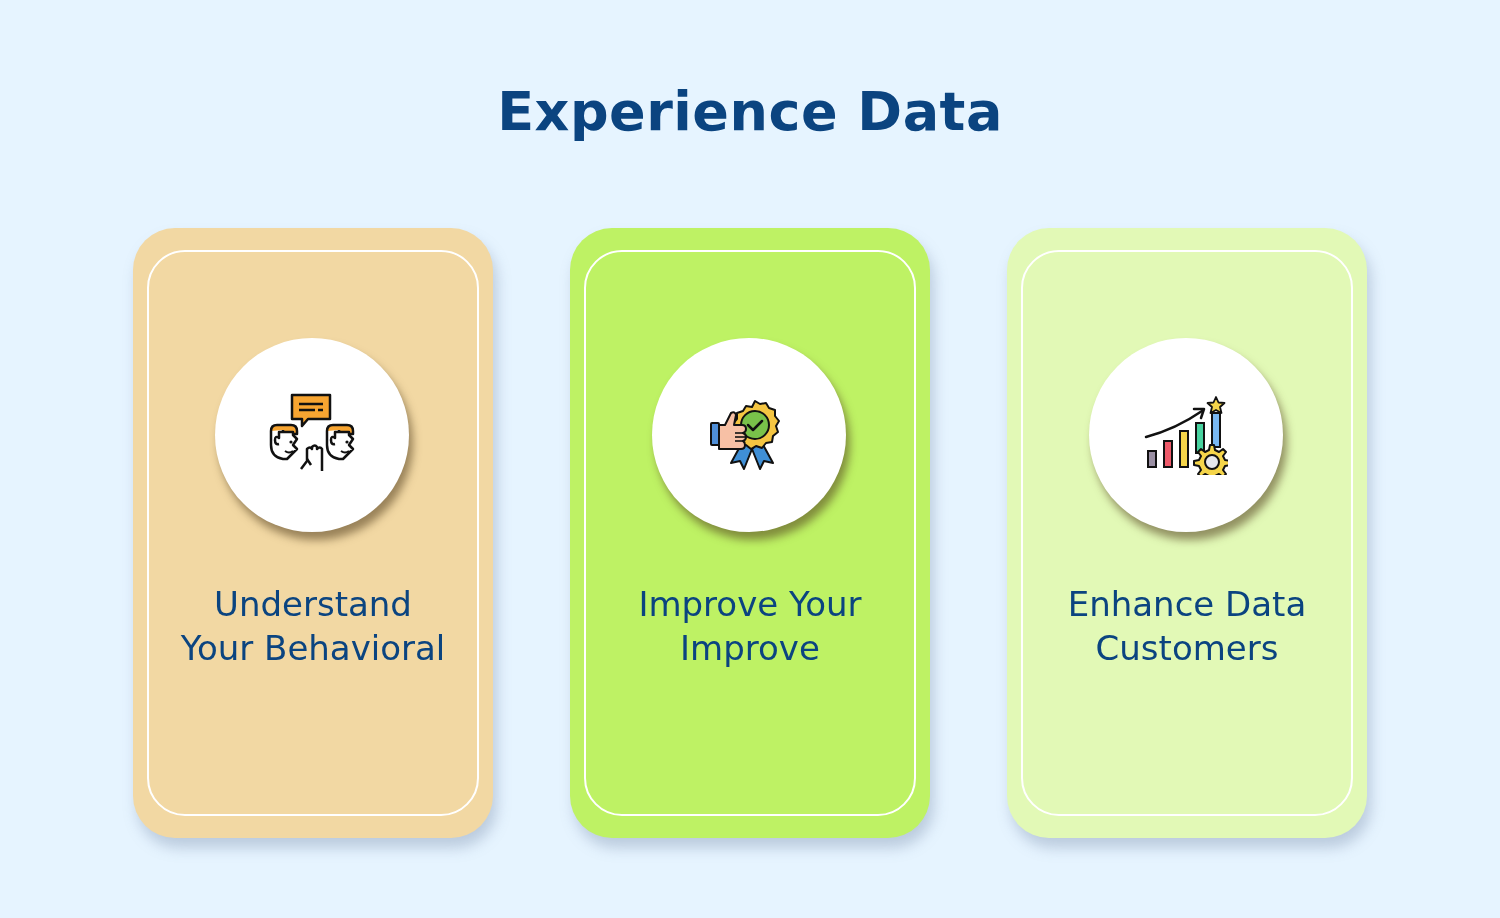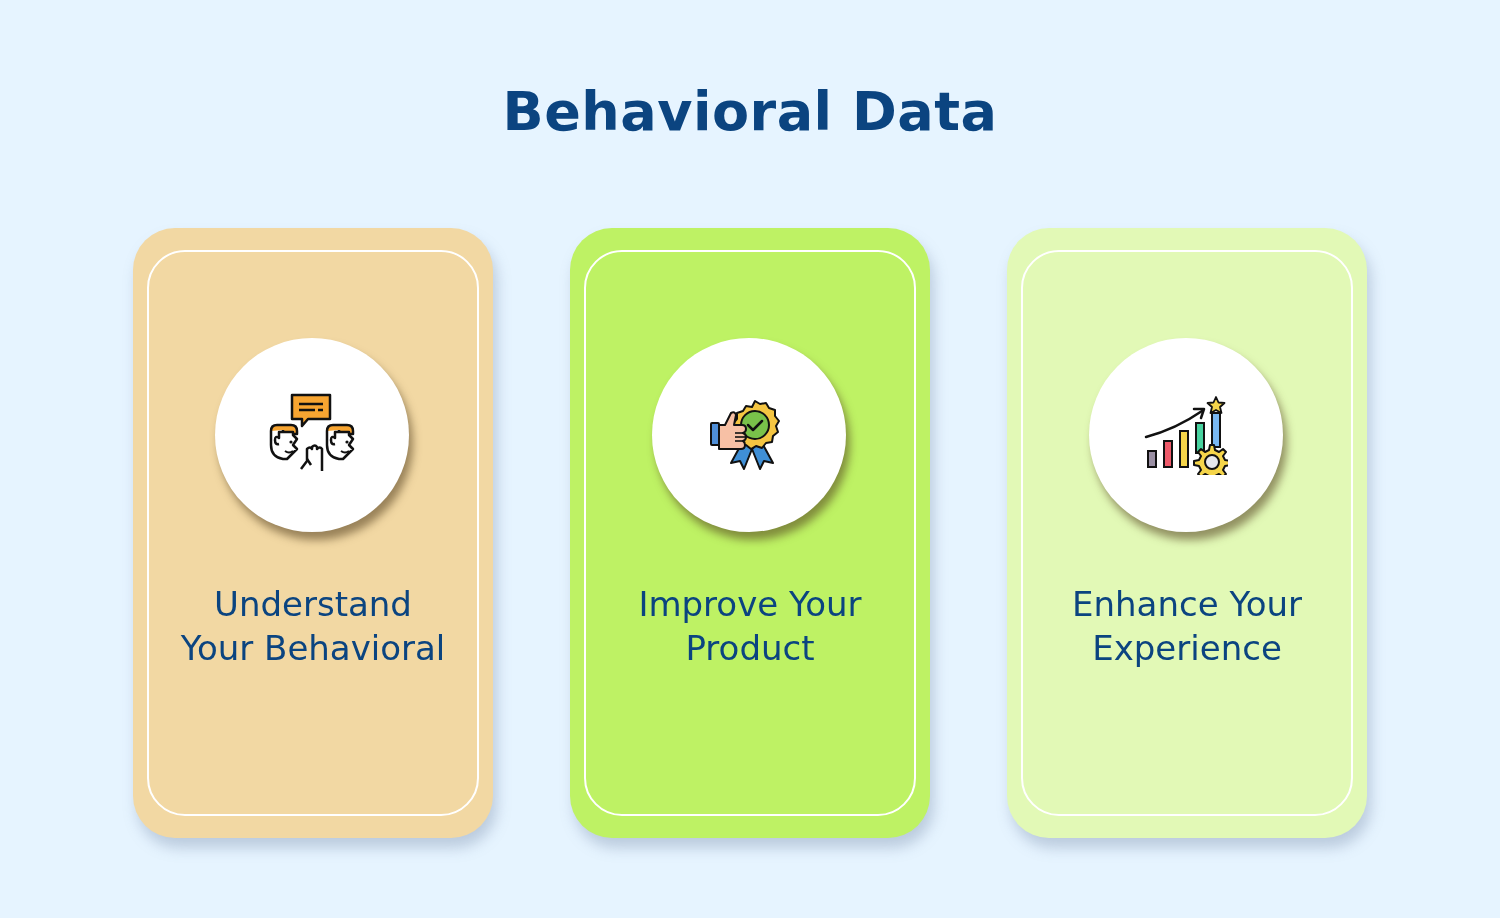--- a/index.html
+++ b/index.html
@@ -55,21 +55,21 @@
     color: #0b4480;
   }
   .card .label span { display: block; }
   #card-1 { left: 133px; background: #f2d8a3; }
   #card-2 { left: 570px; background: #bef264; }
   #card-3 { left: 1007px; background: #e2f9b6; }
 </style>
 </head>
 <body>
 
-<div class="title">Behavioral Data</div>
+<div class="title">Experience Data</div>
 
 <div class="card" id="card-1">
   <div class="inner"></div>
   <div class="circle">
     <svg width="90" height="84" viewBox="0 0 90 84">
 
       <path d="M25 2 h38 v24 h-22 l-6 7 v-7 h-10 z" fill="#f8a531" stroke="#111" stroke-width="2.5" stroke-linejoin="round"></path>
       <line x1="32" y1="11" x2="56" y2="11" stroke="#111" stroke-width="2.5"></line>
       <line x1="32" y1="17" x2="48" y2="17" stroke="#111" stroke-width="2.5"></line>
       <line x1="51" y1="17" x2="56" y2="17" stroke="#111" stroke-width="2.5"></line>
@@ -108,21 +108,21 @@
 
       <rect x="2" y="26" width="8" height="22" rx="1" fill="#4f8fd8" stroke="#111" stroke-width="2"></rect>
       <path d="M10 28 h6 l6 -12 q4 -2 5 2 l-2 10 h8 q4 0 4 4 q0 3 -3 4 q3 1 3 4 q0 3 -3 4 q2 1 2 4 q0 4 -4 4 h-22 z" fill="#f7c0a5" stroke="#111" stroke-width="2" stroke-linejoin="round"></path>
       <line x1="26" y1="36" x2="36" y2="36" stroke="#111" stroke-width="1.6"></line>
       <line x1="26" y1="40" x2="36" y2="40" stroke="#111" stroke-width="1.6"></line>
       <line x1="26" y1="44" x2="34" y2="44" stroke="#111" stroke-width="1.6"></line>
     </svg>
   </div>
   <div class="label">
     <span>Improve Your</span>
-    <span>Product</span>
+    <span>Improve</span>
   </div>
 </div>
 
 <div class="card" id="card-3">
   <div class="inner"></div>
   <div class="circle">
     <svg width="84" height="80" viewBox="0 0 84 80">
 
       <path d="M2 42 q30 -8 56 -26" fill="none" stroke="#111" stroke-width="2.5" stroke-linecap="round"></path>
       <path d="M50 14 l10 0 l-3 9" fill="none" stroke="#111" stroke-width="2.5" stroke-linecap="round" stroke-linejoin="round"></path>
@@ -133,16 +133,16 @@
       <rect x="20" y="46" width="8" height="26" fill="#ee5a6a" stroke="#111" stroke-width="2"></rect>
       <rect x="36" y="36" width="8" height="36" fill="#f5d54a" stroke="#111" stroke-width="2"></rect>
       <rect x="52" y="28" width="8" height="30" fill="#48d3a0" stroke="#111" stroke-width="2"></rect>
       <rect x="68" y="18" width="8" height="34" fill="#79b8f2" stroke="#111" stroke-width="2"></rect>
 
       <path d="M66 50 l4 0 l1 5 l4 2 l4 -3 l3 3 l-3 4 l2 4 l5 1 l0 4 l-5 1 l-2 4 l3 4 l-3 3 l-4 -3 l-4 2 l-1 5 l-4 0 l-1 -5 l-4 -2 l-4 3 l-3 -3 l3 -4 l-2 -4 l-5 -1 l0 -4 l5 -1 l2 -4 l-3 -4 l3 -3 l4 3 l4 -2 z" fill="#f5d54a" stroke="#111" stroke-width="2" stroke-linejoin="round"></path>
       <circle cx="68" cy="67" r="7" fill="#e6e8ec" stroke="#111" stroke-width="2"></circle>
     </svg>
   </div>
   <div class="label">
-    <span>Enhance Your</span>
-    <span>Experience</span>
+    <span>Enhance Data</span>
+    <span>Customers</span>
   </div>
 </div>
 
 </body></html>

